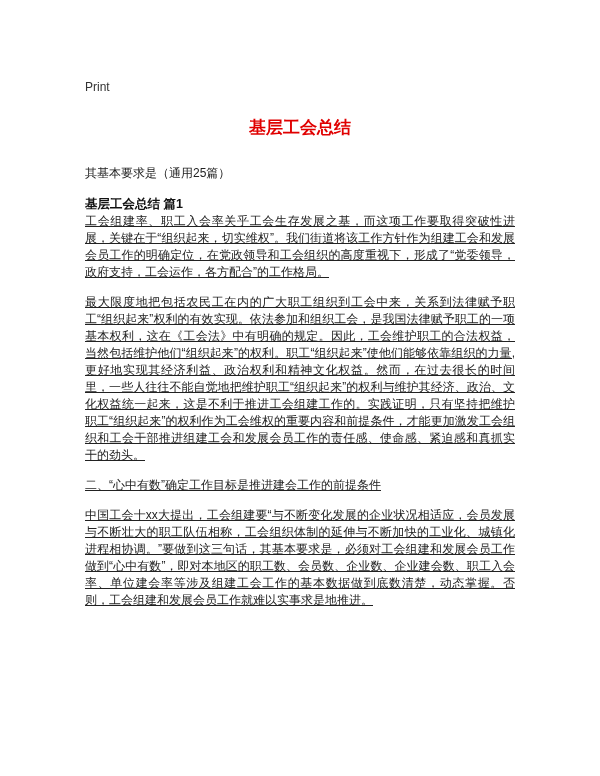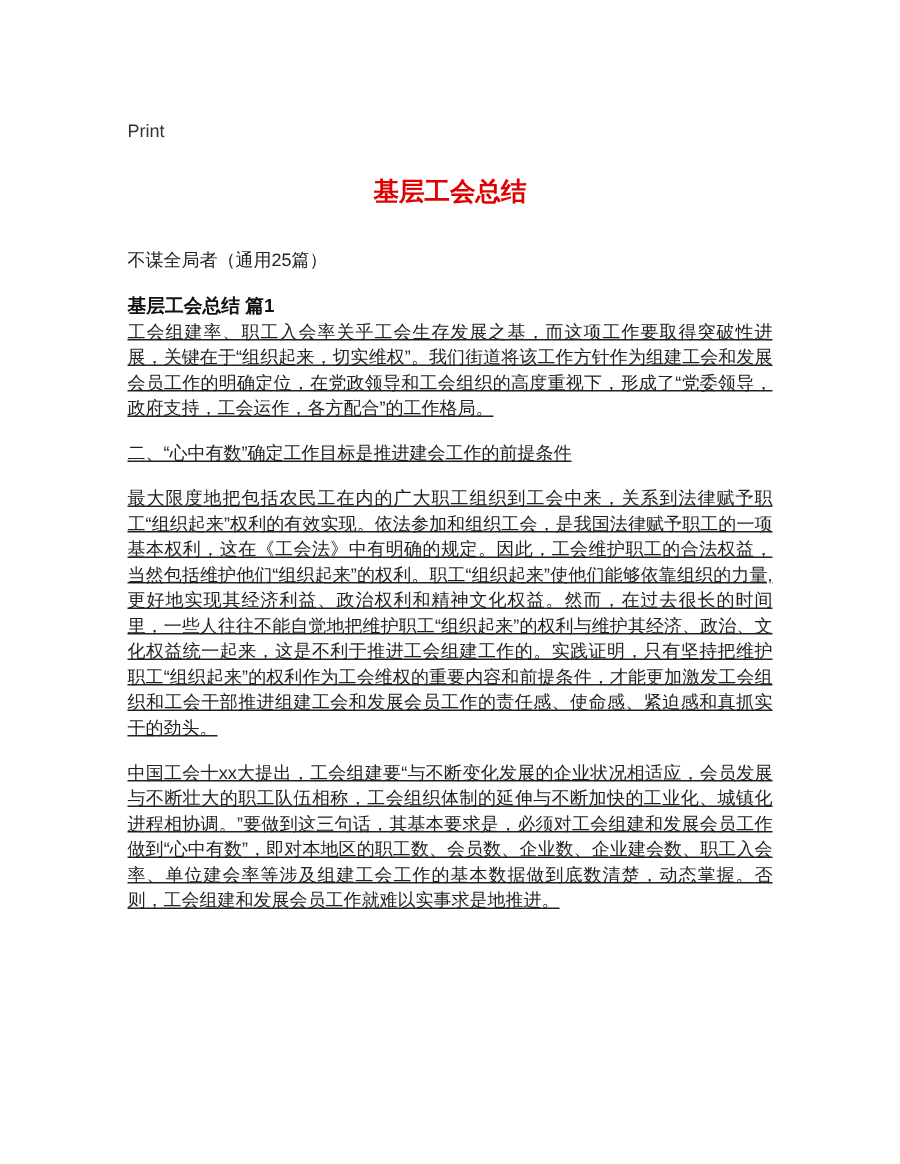--- a/index.html
+++ b/index.html
@@ -51,22 +51,22 @@
 </style>
 </head>
 <body>
 
 <div class="page">
 
   <div class="print-link">Print</div>
 
   <h1 class="doc-title" style="color: rgb(224, 0, 0);">基层工会总结</h1>
 
-  <div class="doc-subtitle">不谋全局者（通用25篇）</div>
+  <div class="doc-subtitle">其基本要求是（通用25篇）</div>
 
   <div class="section-heading">基层工会总结 篇1</div>
 
   <p class="para">工会组建率、职工入会率关乎工会生存发展之基，而这项工作要取得突破性进展，关键在于“组织起来，切实维权”。我们街道将该工作方针作为组建工会和发展会员工作的明确定位，在党政领导和工会组织的高度重视下，形成了“党委领导，政府支持，工会运作，各方配合”的工作格局。</p>
+  <p class="para">最大限度地把包括农民工在内的广大职工组织到工会中来，关系到法律赋予职工“组织起来”权利的有效实现。依法参加和组织工会，是我国法律赋予职工的一项基本权利，这在《工会法》中有明确的规定。因此，工会维护职工的合法权益，当然包括维护他们“组织起来”的权利。职工“组织起来”使他们能够依靠组织的力量,更好地实现其经济利益、政治权利和精神文化权益。然而，在过去很长的时间里，一些人往往不能自觉地把维护职工“组织起来”的权利与维护其经济、政治、文化权益统一起来，这是不利于推进工会组建工作的。实践证明，只有坚持把维护职工“组织起来”的权利作为工会维权的重要内容和前提条件，才能更加激发工会组织和工会干部推进组建工会和发展会员工作的责任感、使命感、紧迫感和真抓实干的劲头。</p>
   <p class="para">二、“心中有数”确定工作目标是推进建会工作的前提条件</p>
-  <p class="para">最大限度地把包括农民工在内的广大职工组织到工会中来，关系到法律赋予职工“组织起来”权利的有效实现。依法参加和组织工会，是我国法律赋予职工的一项基本权利，这在《工会法》中有明确的规定。因此，工会维护职工的合法权益，当然包括维护他们“组织起来”的权利。职工“组织起来”使他们能够依靠组织的力量,更好地实现其经济利益、政治权利和精神文化权益。然而，在过去很长的时间里，一些人往往不能自觉地把维护职工“组织起来”的权利与维护其经济、政治、文化权益统一起来，这是不利于推进工会组建工作的。实践证明，只有坚持把维护职工“组织起来”的权利作为工会维权的重要内容和前提条件，才能更加激发工会组织和工会干部推进组建工会和发展会员工作的责任感、使命感、紧迫感和真抓实干的劲头。</p>
   <p class="para">中国工会十xx大提出，工会组建要“与不断变化发展的企业状况相适应，会员发展与不断壮大的职工队伍相称，工会组织体制的延伸与不断加快的工业化、城镇化进程相协调。”要做到这三句话，其基本要求是，必须对工会组建和发展会员工作做到“心中有数”，即对本地区的职工数、会员数、企业数、企业建会数、职工入会率、单位建会率等涉及组建工会工作的基本数据做到底数清楚，动态掌握。否则，工会组建和发展会员工作就难以实事求是地推进。</p>
 
 </div>
 
 </body></html>

